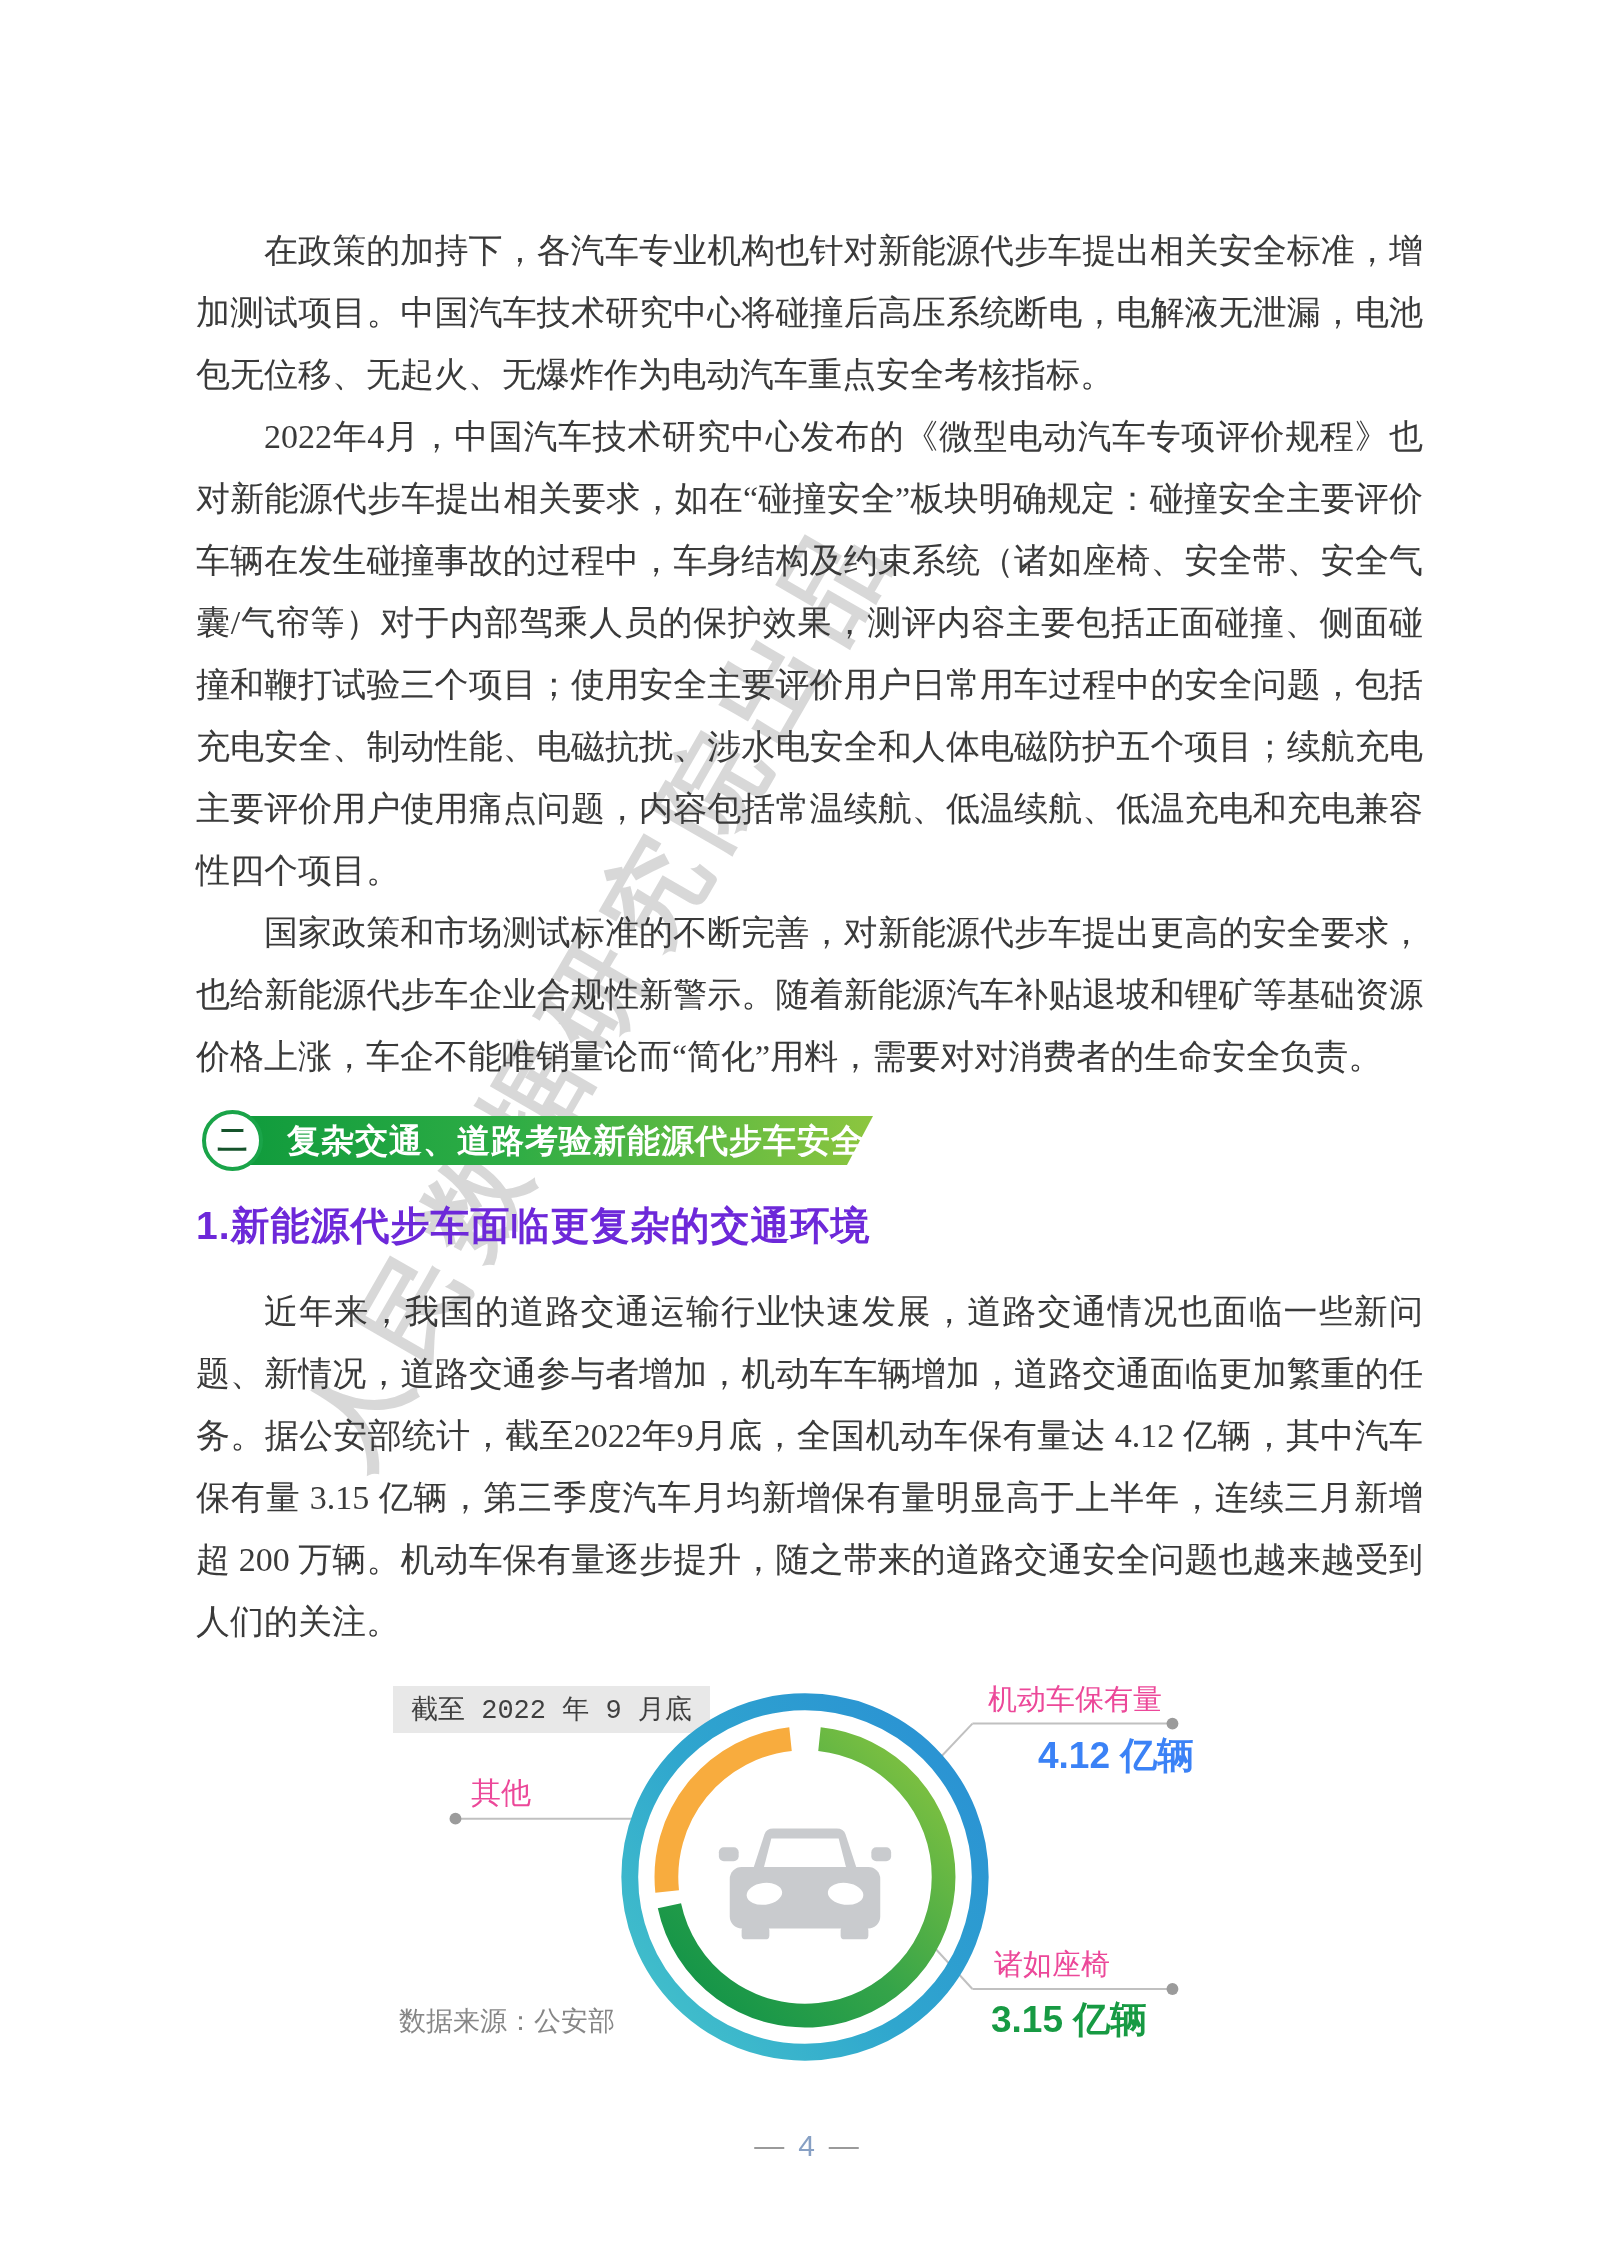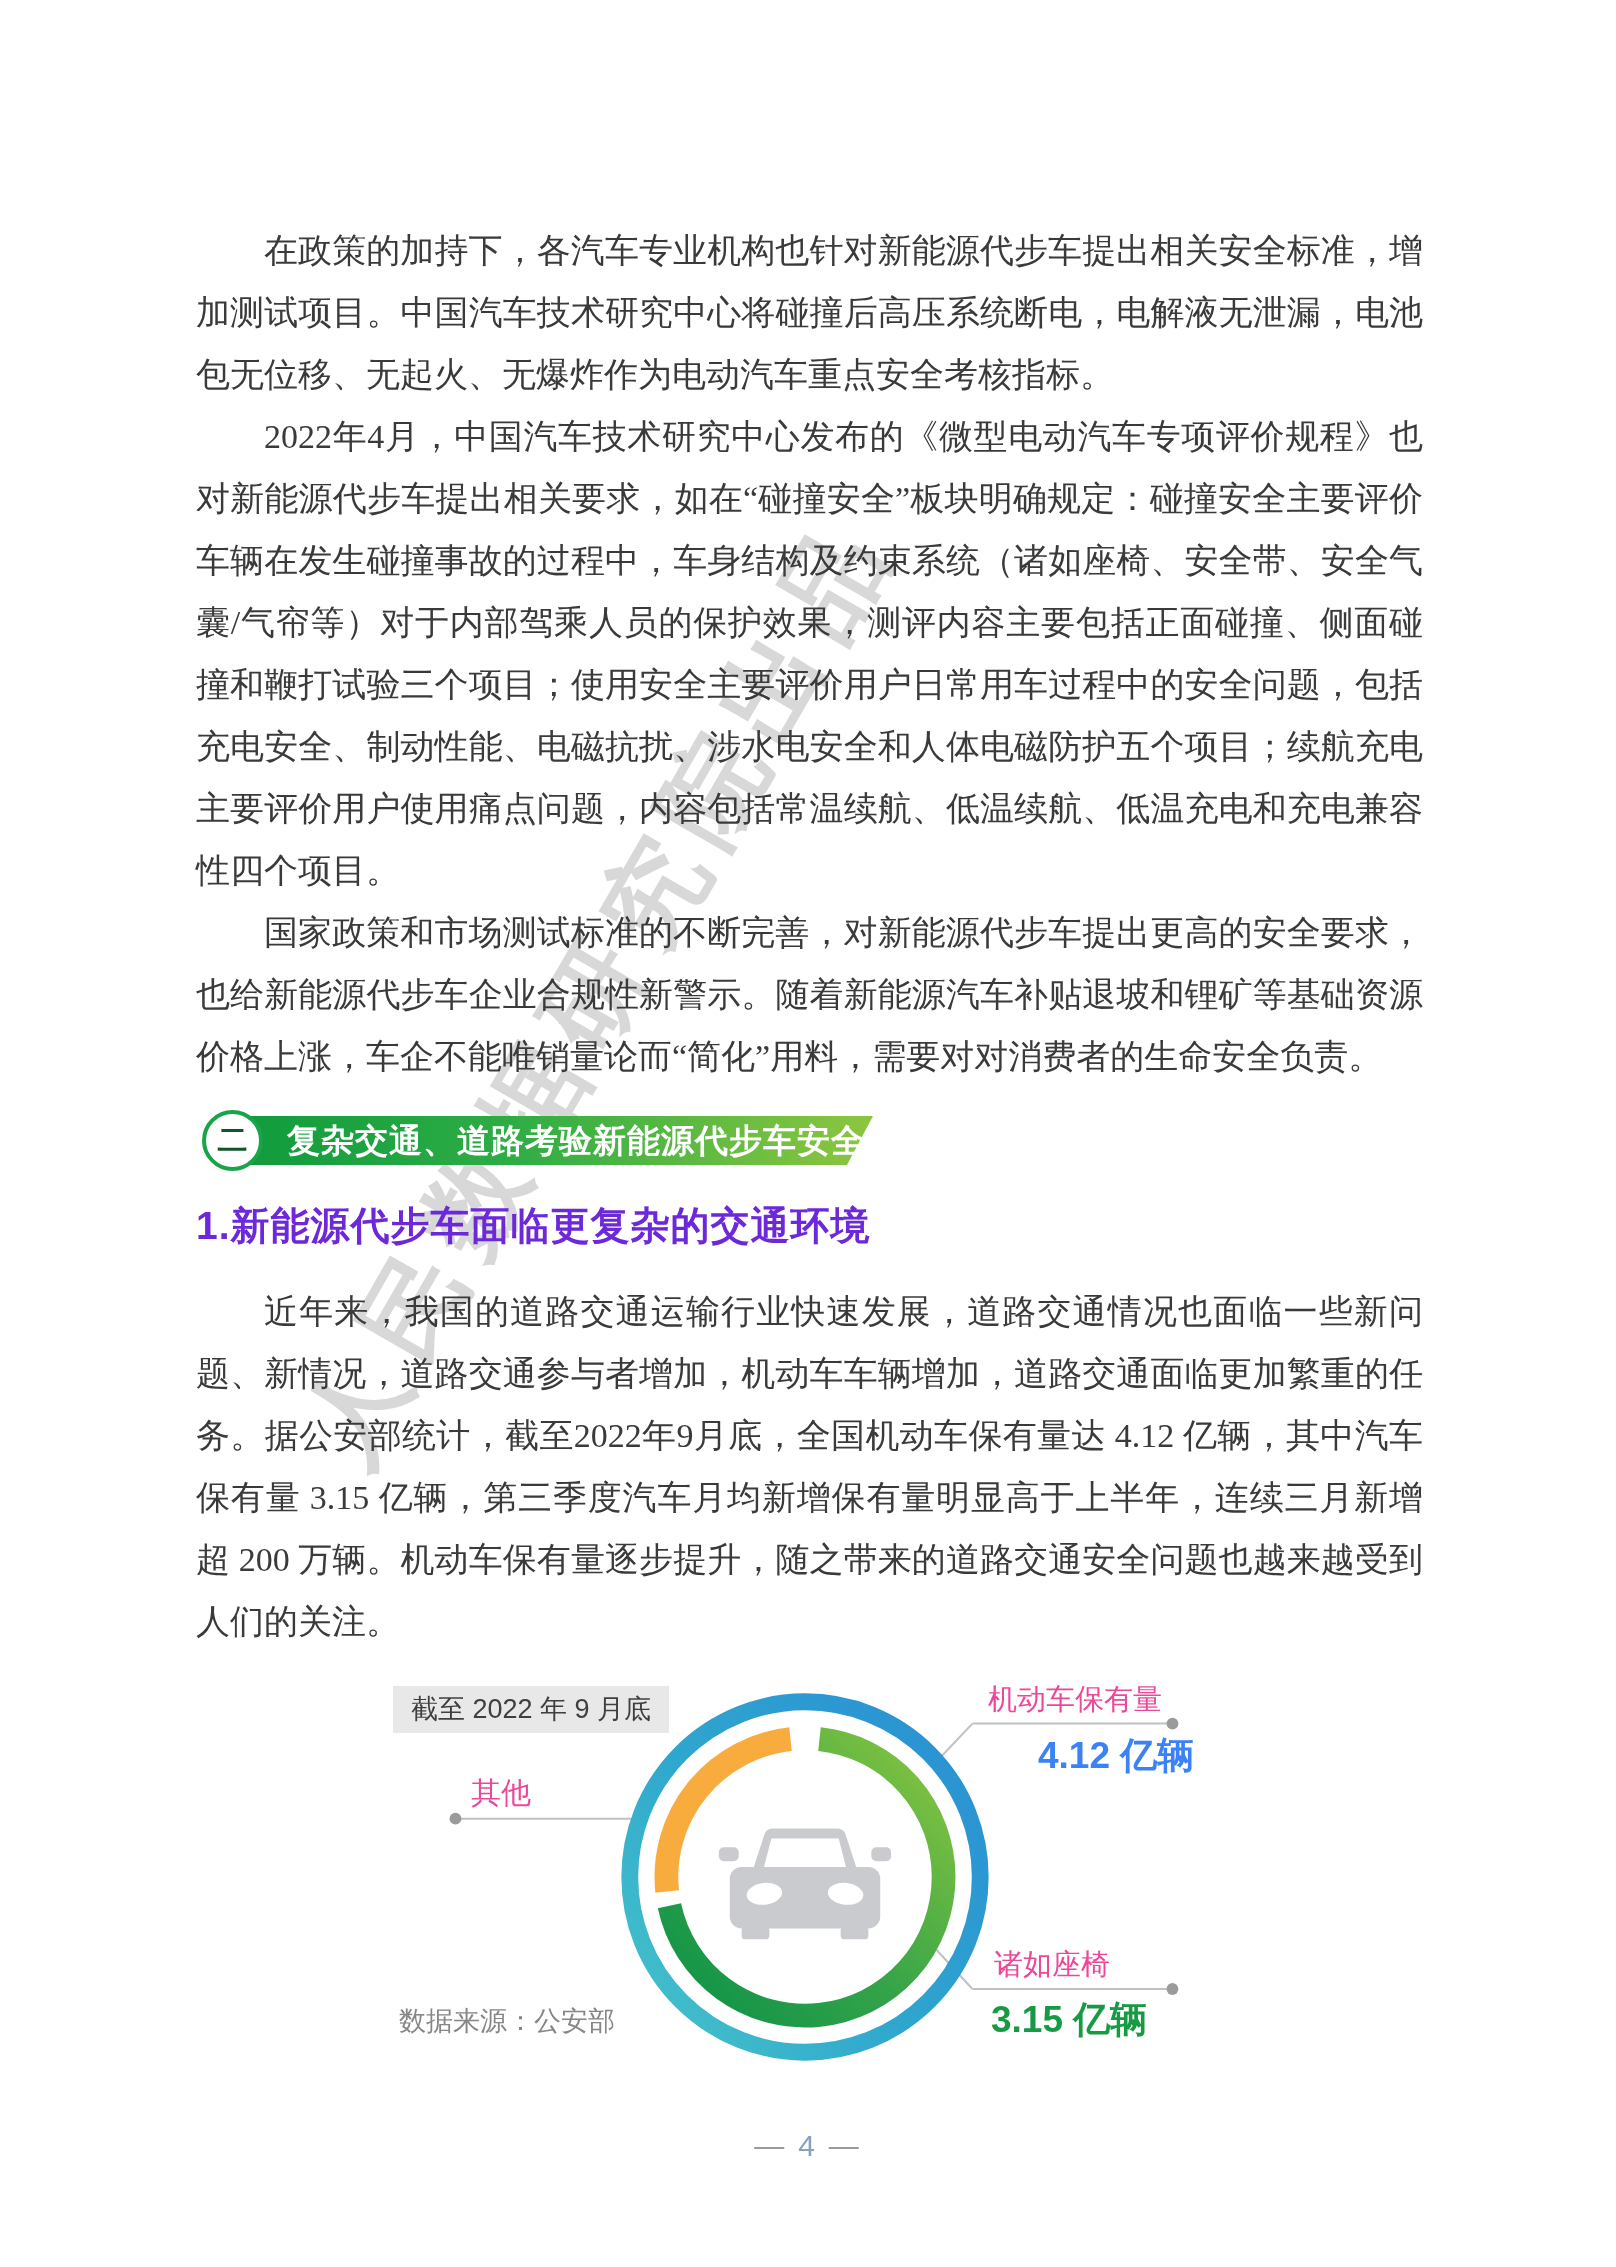--- a/index.html
+++ b/index.html
@@ -90,21 +90,21 @@
   .figure {
     position: relative;
     height: 416px;
     margin-top: 25px;
   }
   .period-box {
     position: absolute;
     left: 197px; top: 8px;
     background: #e8e8e8;
     color: #3f3f3f;
-    font-family: Liberation Sans, sans-serif;
+    font-family: Liberation Mono, monospace;
     font-size: 27px;
     padding: 5px 18px 6px 18px;
     white-space: nowrap;
   }
   .callout-label {
     position: absolute;
     font-family: Liberation Sans, sans-serif;
     font-size: 29px;
     color: #ec4899;
     white-space: nowrap;

